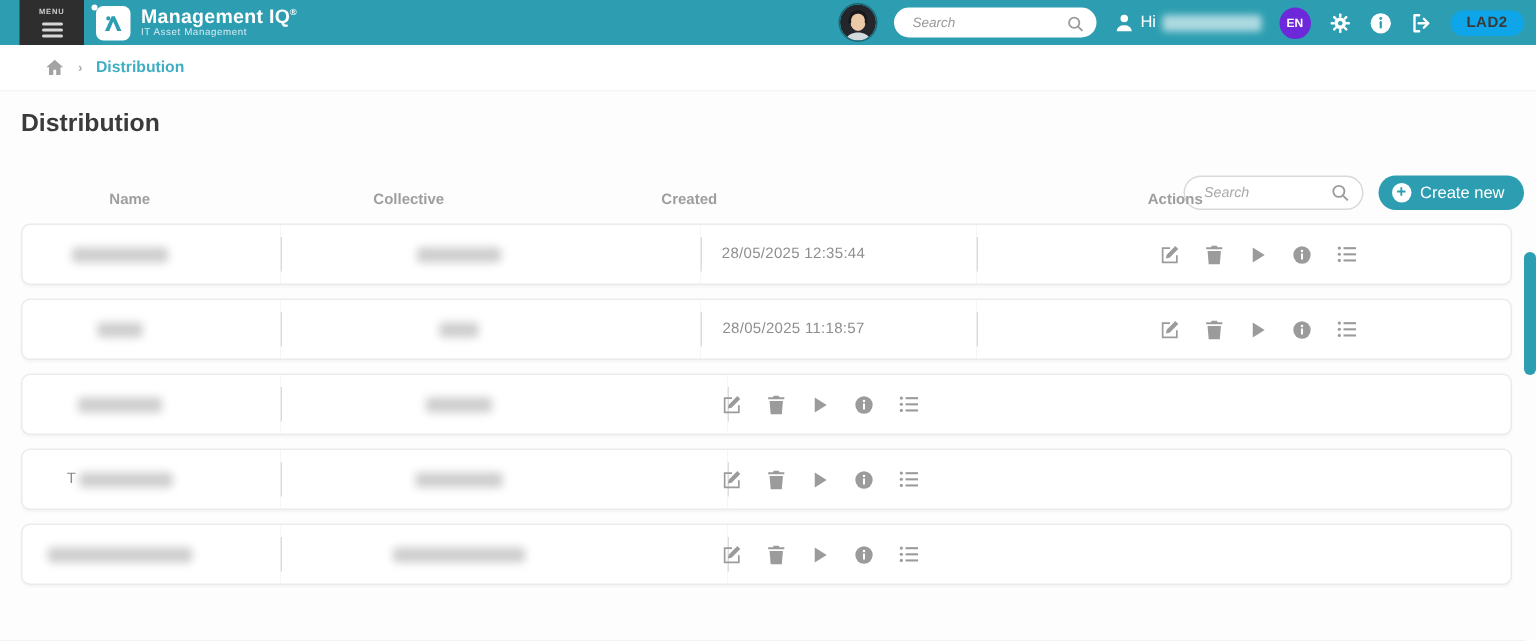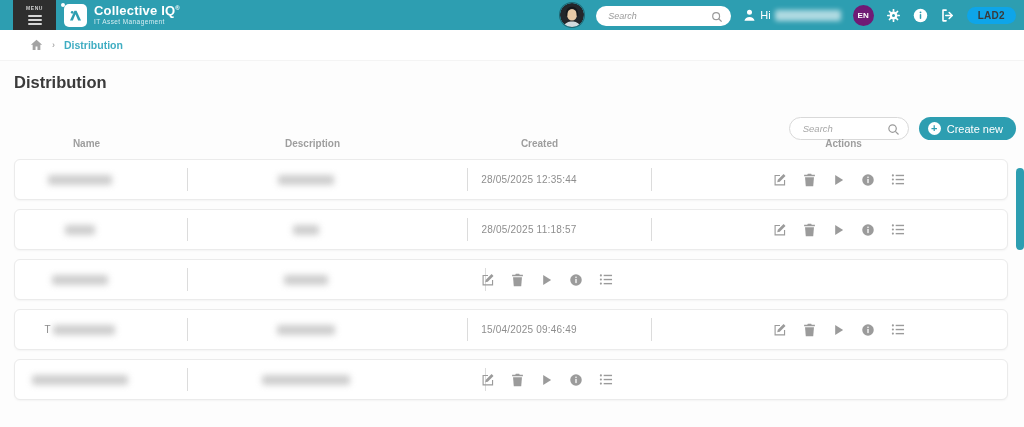--- a/index.html
+++ b/index.html
@@ -36,21 +36,21 @@
   .tb-search input {
     width:135px; height:20px; border:none; border-radius:10px; background:#fff;
     padding:0 24px 0 12px; font-size:9px; font-style:italic; color:#666; outline:none;
     font-family:"Liberation Sans", sans-serif;
   }
   .tb-search input::placeholder { color:#9a9a9a; font-style:italic; }
   .tb-search .mag { position:absolute; right:8px; top:4px; }
   .greet { display:flex; align-items:center; gap:4px; color:#fff; font-size:11px; cursor:pointer; }
   .name-blur { width:66px; height:11px; background:rgba(255,255,255,.62); border-radius:2px; filter:blur(2.5px); }
   .en-badge {
-    width:21px; height:21px; border-radius:50%; background:#701a75; color:#fff;
+    width:21px; height:21px; border-radius:50%; background:#6d28d9; color:#fff;
     font-size:8px; font-weight:bold; display:flex; align-items:center; justify-content:center; cursor:pointer; border:none;
   }
   .tb-icon { display:flex; align-items:center; justify-content:center; cursor:pointer; background:none; border:none; }
   .env-badge {
     background:#0ea5e9; color:#3a3a3a; font-weight:bold; font-size:10px;
     padding:3px 11px; border-radius:10px; letter-spacing:.3px; cursor:pointer; border:none;
     font-family:"Liberation Sans", sans-serif;
   }
   
   .crumbbar { height:31px; background:#ffffff; display:flex; align-items:center; padding-left:30px; border-bottom:1px solid #f4f4f4; }
@@ -71,21 +71,21 @@
     height:23px; padding:0 13px 0 9px; border:none; border-radius:12px; background:#2d9eb1;
     color:#fff; font-size:11px; display:flex; align-items:center; gap:6px; cursor:pointer;
     font-family:"Liberation Sans", sans-serif;
   }
   .plus-circle {
     width:13px; height:13px; border-radius:50%; background:#fff; color:#2d9eb1;
     font-size:11px; font-weight:bold; line-height:12px; text-align:center; display:inline-block;
   }
   
   .grid { display:grid; grid-template-columns:129px 237px 123px 1fr; align-items:center; }
-  .thead { margin:46px 16px 10px 14px;gap:40px; }
+  .thead { margin:36px 16px 10px 14px; }
   .th { font-size:10px; font-weight:bold; color:#9e9e9e; text-align:center; }
   .th.c1 { transform:translateX(8px); } .th.c2 { transform:translateX(11px); }
   .th.c3 { transform:translateX(18px); } .th.c4 { transform:translateX(28px); }
   .rows { margin:0 16px 0 14px; }
   .row-card {
     position:relative; height:41px; margin-bottom:9px; background:#fff;
     border:1px solid #ebebeb; border-radius:6px; box-shadow:0 1px 2px rgba(0,0,0,.04);
   }
   .row-card .grid { height:100%;gap:43px; }
   .cell { position:relative; height:100%; display:flex; align-items:center; justify-content:center; }
@@ -115,21 +115,21 @@
 
     <div class="brand">
       <span class="dot"></span>
       <span class="logo-sq">
         <svg width="17" height="17" viewBox="0 0 20 20">
           <path d="M3.5 16 L8.8 4.5 h2.4 L16.5 16 h-3.4 L10 8.6 6.9 16 Z" fill="#2d9eb1"></path>
           <circle cx="6.1" cy="6.2" r="1.6" fill="#2d9eb1"></circle>
         </svg>
       </span>
       <span class="brand-text">
-        <div class="brand-name"><span>Collective IQ</span><sup>®</sup></div>
+        <div class="brand-name"><span>Management IQ</span><sup>®</sup></div>
         <div class="brand-tag">IT Asset Management</div>
       </span>
     </div>
 
     <div class="topbar-right">
       <span class="avatar">
         <svg width="24" height="24" viewBox="0 0 24 24">
           <defs>
               <clipPath id="avc">
                 <circle cx="12" cy="12" r="12"></circle>
@@ -226,21 +226,21 @@
       </span>
     </span>
     <button class="create-btn">
       <span class="plus-circle">+</span>
       <span>Create new</span>
     </button>
   </div>
 
   <div class="thead grid">
     <span class="th c1">Name</span>
-    <span class="th c2">Description</span>
+    <span class="th c2">Collective</span>
     <span class="th c3">Created</span>
     <span class="th c4">Actions</span>
   </div>
 
   <div class="rows">
     <div class="row-card">
       <div class="grid">
         <div class="cell">
 
           <span class="text-blur" style="width: 64px;"></span>
@@ -397,23 +397,20 @@
 
     <div class="row-card">
       <div class="grid">
         <div class="cell">
           <span class="name-prefix">T</span>
           <span class="text-blur" style="width: 62px;"></span>
         </div>
         <div class="cell b-left">
           <span class="text-blur" style="width: 58px;"></span>
         </div>
-        <div class="cell b-left">
-          <span class="created-txt">15/04/2025 09:46:49</span>
-        </div>
         <div class="cell b-left actions-cell">
           <button class="act-btn" title="edit">
             <svg width="14" height="14" viewBox="0 0 16 16">
               <path d="M13.2 8.1 V13.6 H2.4 V2.8 H8" fill="none" stroke="#9b9b9b" stroke-width="1.3"></path>
               <path d="M12.1 1.2 l2.2 2.2 -6.6 6.6 -2.9.7.7-2.9 z" fill="#9b9b9b"></path>
             </svg>
           </button>
           <button class="act-btn" title="delete">
             <svg width="13" height="14" viewBox="0 0 14 15">
               <path d="M5.2 0.8 h3.6 l.6 1.1 h3.4 v1.5 H1.2 V1.9 h3.4 z" fill="#9b9b9b"></path>

